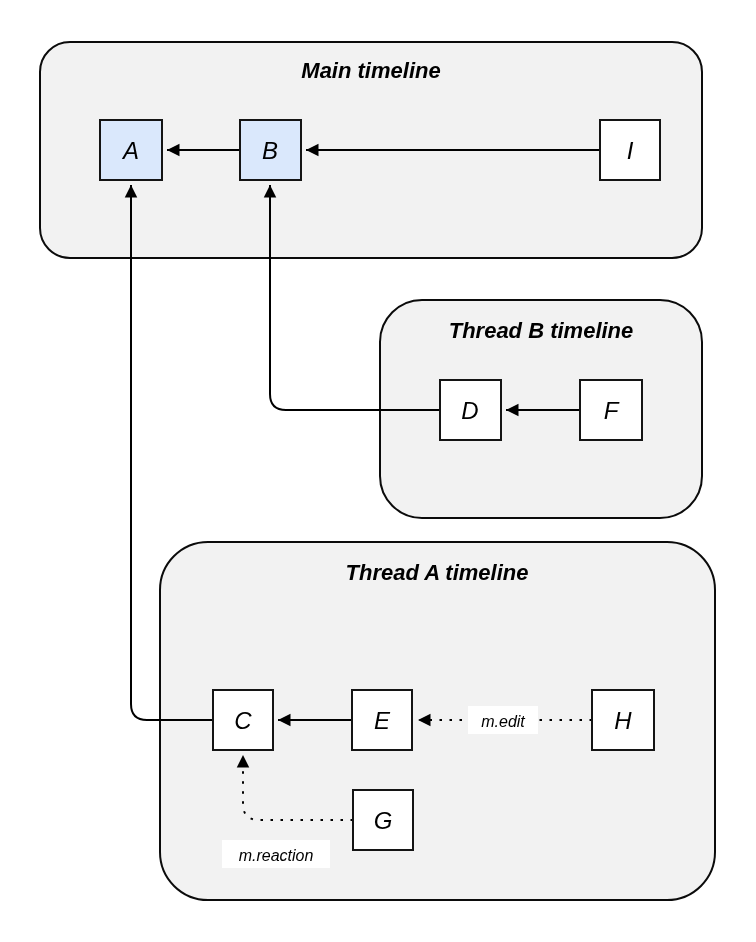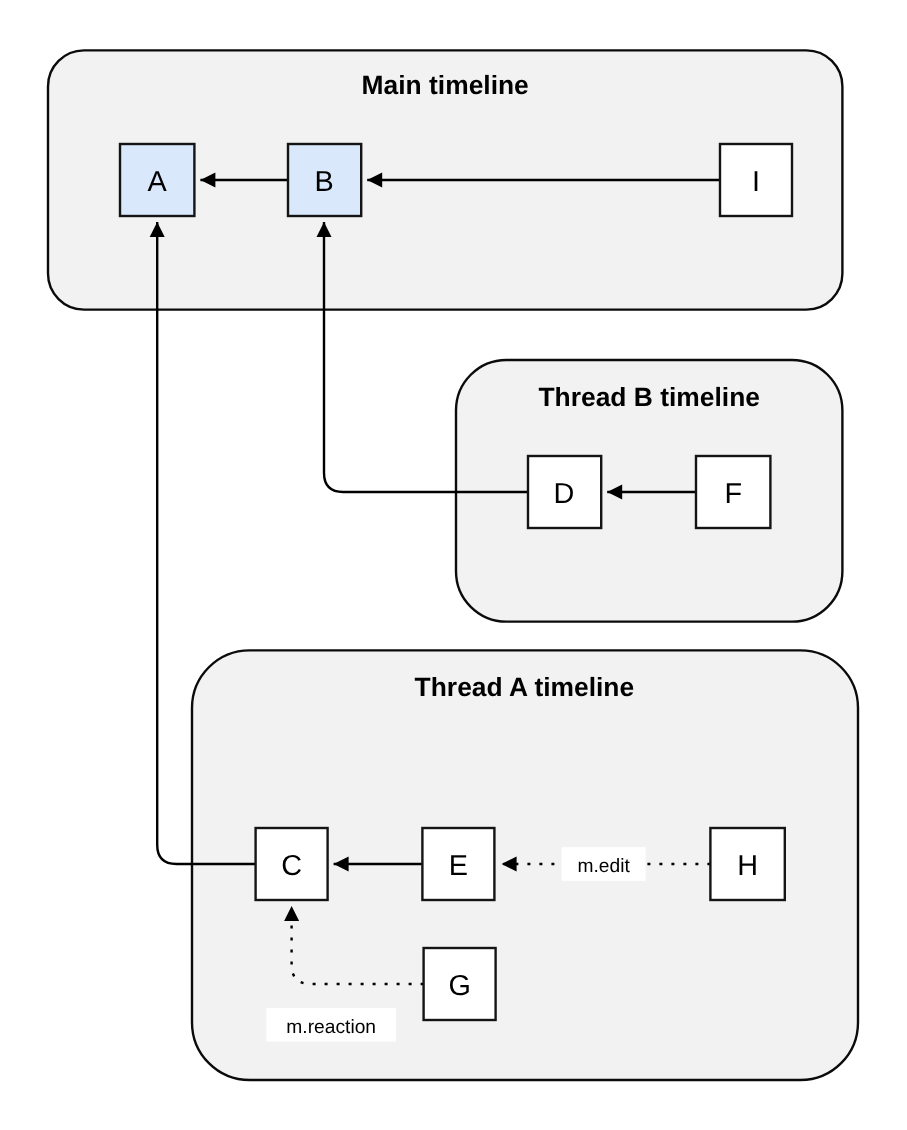--- a/index.html
+++ b/index.html
@@ -6,20 +6,21 @@
     margin: 0;
     padding: 0;
     background: #ffffff;
   }
   #canvas {
     position: relative;
     width: 756px;
     height: 942px;
     background: #ffffff;
     font-family: "Liberation Sans", sans-serif;
+    font-style: italic;
   }
   svg { display: block; }
   .panel {
     stroke: #0b0b0b;
     stroke-width: 2;
   }
   .node {
     stroke: #141414;
     stroke-width: 2;
   }

